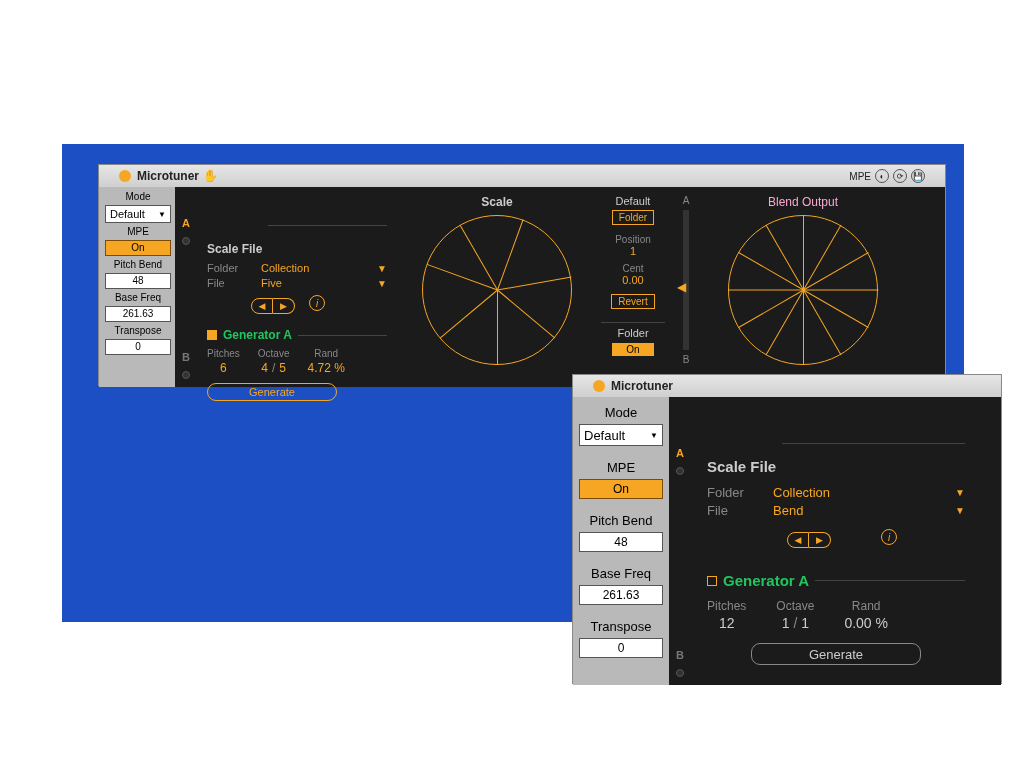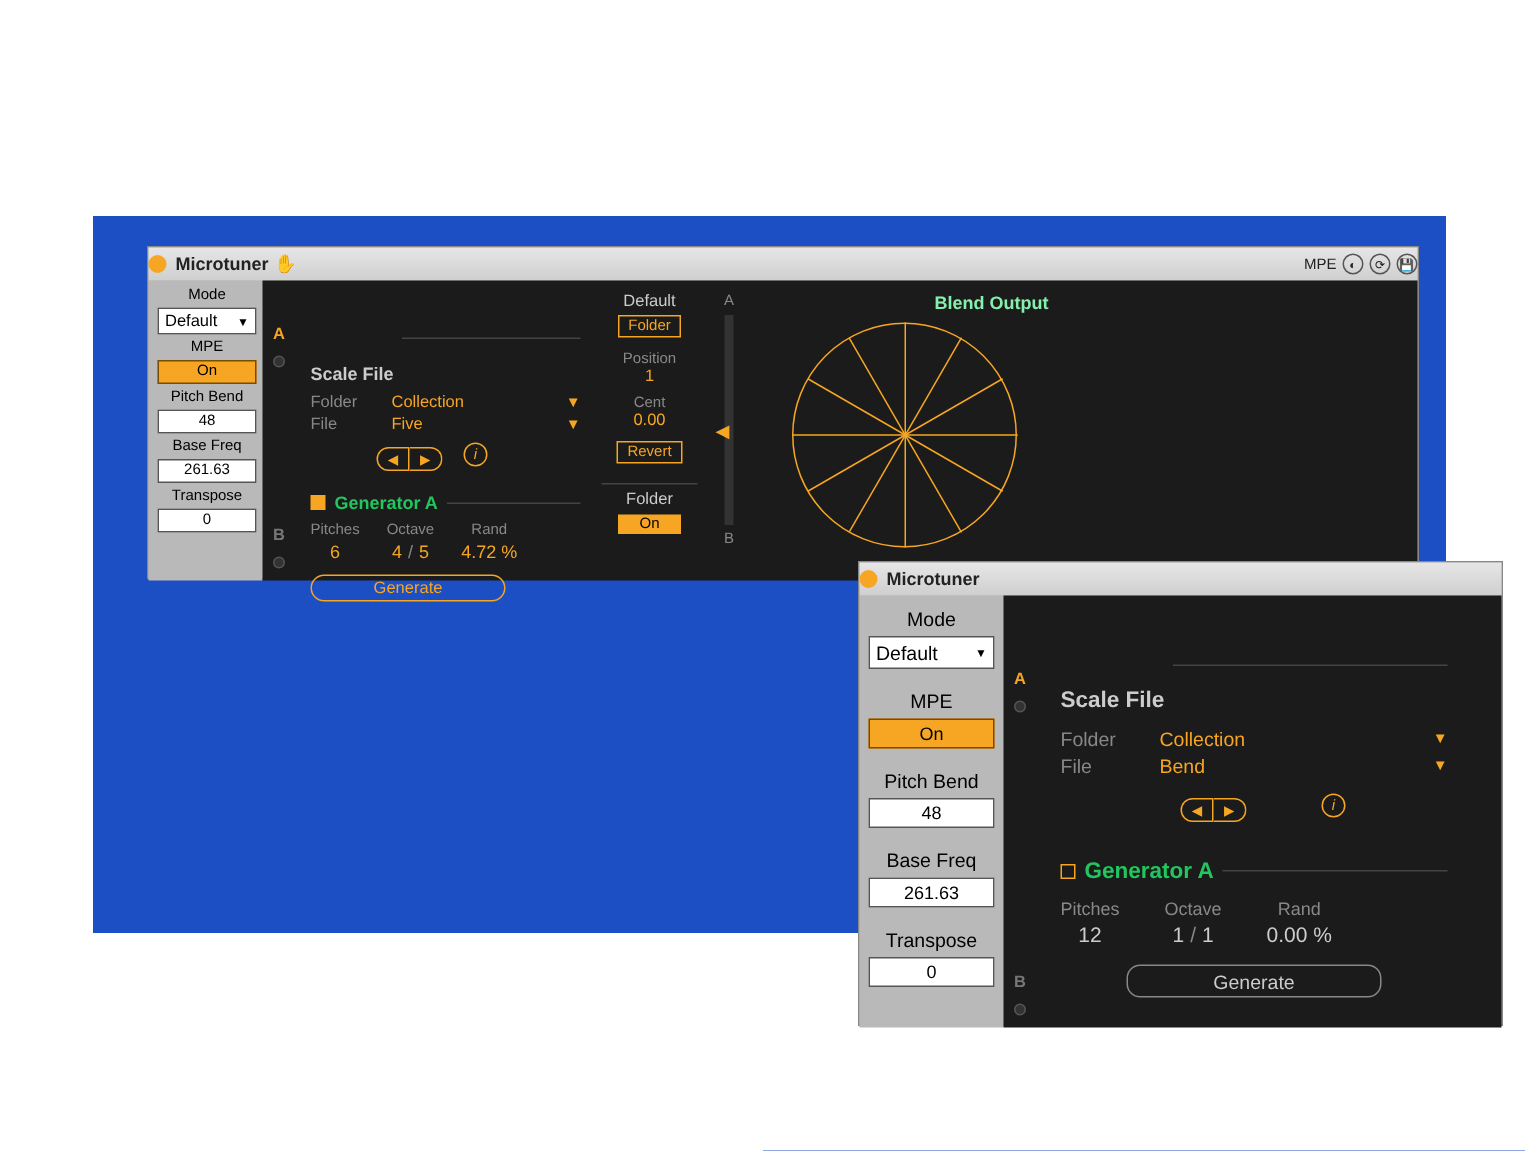--- a/index.html
+++ b/index.html
@@ -1,20 +1,20 @@
 <!DOCTYPE html>
 <html><head>
 <meta charset="utf-8">
 <style>
   * { box-sizing: border-box; margin: 0; padding: 0; font-family: sans-serif; }
   body { width: 1024px; height: 767px; background: #fff; position: relative; }
   .canvas { position: absolute; left: 62px; top: 144px; width: 902px; height: 478px; background: #1c4ec4; }
 
   .panel { position: absolute; background: #b9b9b9; border: 1px solid #888; }
-  .titlebar { height: 22px; background: linear-gradient(#e6e6e6,#cfcfcf); display: flex; align-items: center; padding: 0 0; text-align: center; }
+  .titlebar { height: 22px; background: linear-gradient(#e6e6e6,#cfcfcf); display: flex; align-items: center; padding: 0 20px; text-align: center; }
   .titlebar .dot { width: 12px; height: 12px; border-radius: 50%; background: #f6a623; margin-right: 6px; }
   .titlebar .title { font-size: 12px; font-weight: bold; color: #222; }
   .titlebar .hand { margin-left: 4px; font-size: 12px; color: #1c4ec4; }
   .titlebar .right { margin-left: auto; display: flex; align-items: center; gap: 4px; font-size: 10px; color: #222; }
   .titlebar .chip { width: 14px; height: 14px; border: 1px solid #555; border-radius: 50%; display: flex; align-items: center; justify-content: center; font-size: 8px; }
 
   .panel-body { display: flex; }
   .left-col { width: 76px; background: #b9b9b9; padding: 4px 4px 4px 6px; display: flex; flex-direction: column; gap: 3px; }
   .dark { flex: 1; background: #1b1b1b; display: flex; }
 
@@ -71,21 +71,21 @@
   .ed-v { color: #f6a623; font-size: 11px; }
   .blend-box { margin-top: 10px; border-top: 1px solid #444; padding-top: 4px; }
   .blend-on { background: #f6a623; color: #000; font-size: 10px; padding: 1px 14px; display: inline-block; }
 
   .slider-col { width: 34px; position: relative; padding: 8px 0; }
   .slider-col .lab { color: #888; font-size: 10px; text-align: center; }
   .track { width: 6px; height: 140px; background: #333; margin: 4px auto; position: relative; }
   .track .ind { position: absolute; left: -6px; color: #f6a623; font-size: 12px; }
 
   .blend-out { width: 200px; padding: 8px 4px; text-align: center; }
-  .blend-out .t { color: #86efac; font-size: 12px; font-weight: bold; margin-bottom: 6px; text-align: right; }
+  .blend-out .t { color: #f9a8d4; font-size: 12px; font-weight: normal; margin-bottom: 6px; }
 
   
   #p1 { left: 36px; top: 20px; width: 848px; height: 222px; }
   #p1 .panel-body { height: 200px; }
 
   
   #p2 { left: 510px; top: 230px; width: 430px; height: 310px; }
   #p2 .panel-body { height: 288px; }
   #p2 .left-col { width: 96px; padding: 8px 6px; gap: 4px; }
   #p2 .lbl { font-size: 13px; }
@@ -181,20 +181,32 @@
                 <div class="v"><span>4</span><span class="slash">/</span><span>5</span></div>
               </div>
             <div class="c">
                 <div class="k">Rand</div>
                 <div class="v">4.72 %</div>
               </div>
           </div>
           <div class="pill">Generate</div>
         </div>
 
+        <div class="scale-col">
+          <div class="t">Scale</div>
+          <div class="circle" id="circle1">
+              <div class="spoke" style="height: 75px; transform: rotate(0deg);"></div>
+              <div class="spoke" style="height: 75px; transform: rotate(50deg);"></div>
+              <div class="spoke" style="height: 75px; transform: rotate(110deg);"></div>
+              <div class="spoke" style="height: 75px; transform: rotate(150deg);"></div>
+              <div class="spoke" style="height: 75px; transform: rotate(200deg);"></div>
+              <div class="spoke" style="height: 75px; transform: rotate(260deg);"></div>
+              <div class="spoke" style="height: 75px; transform: rotate(310deg);"></div>
+            </div>
+        </div>
 
         <div class="editor-col">
           <div class="lblw">Default</div>
           <div class="btn-outline">Folder</div>
           <div class="ed-k">Position</div>
           <div class="ed-v">1</div>
           <div class="ed-k">Cent</div>
           <div class="ed-v">0.00</div>
           <div class="btn-outline" style="margin-top:8px">Revert</div>
           <div class="blend-box">

